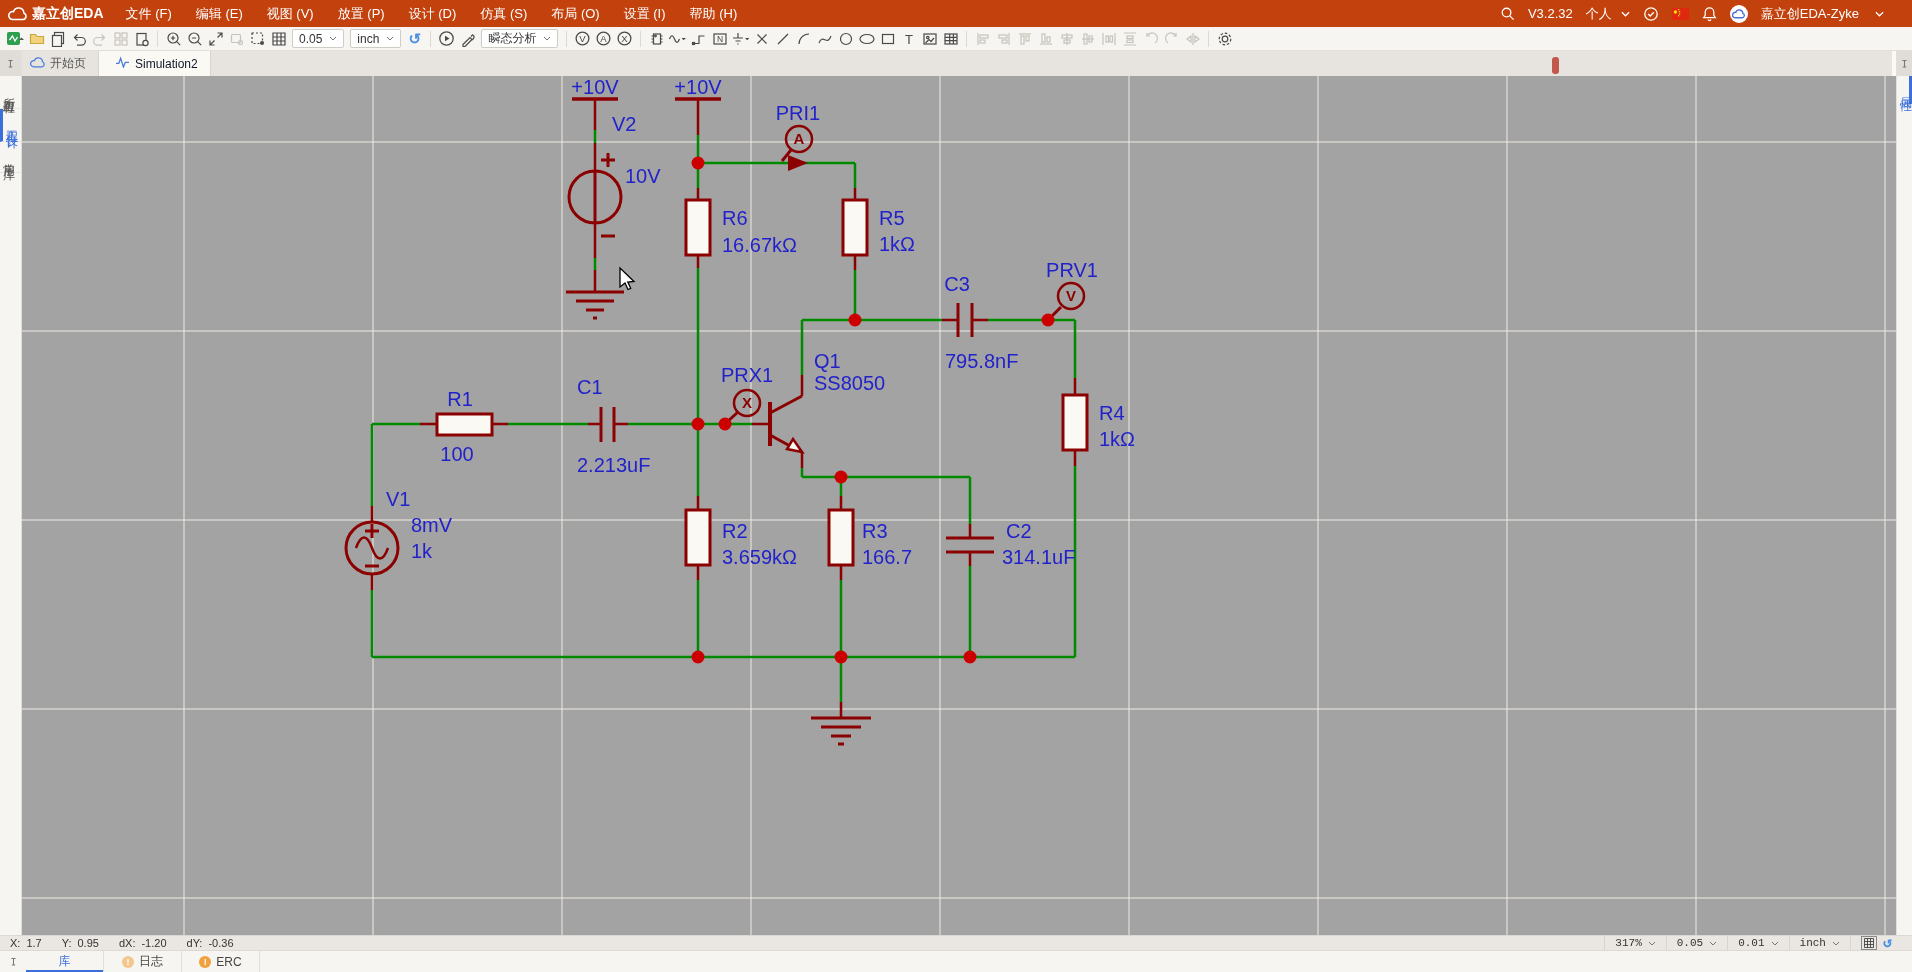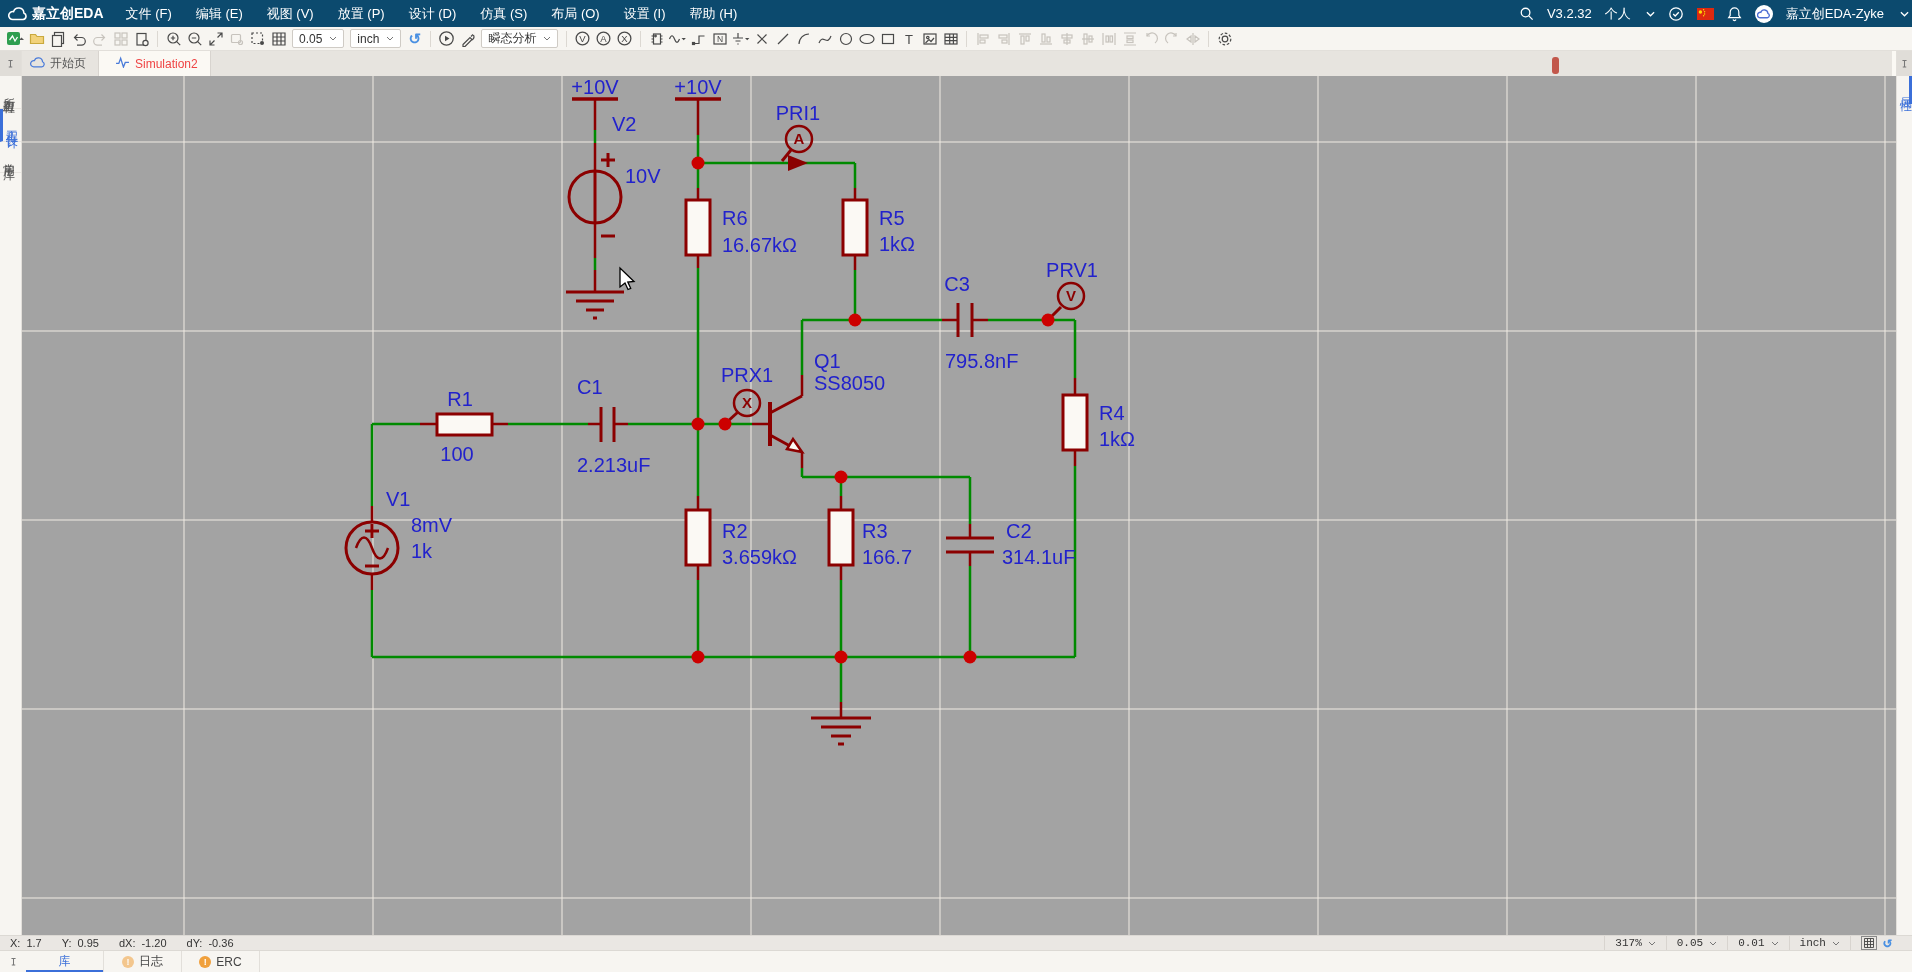--- a/index.html
+++ b/index.html
@@ -1,43 +1,43 @@
 <!DOCTYPE html>
 <html><head>
 <meta charset="utf-8">
 <style>
   * { box-sizing:border-box; margin:0; padding:0; }
   html,body { width:1912px; height:972px; overflow:hidden; }
   body { font-family:"Liberation Sans", sans-serif; background:#FBF9F4; position:relative; }
 
   
-  .menubar { position:absolute; top:0; left:0; width:1912px; height:27px; background:#0c4a6e;
+  .menubar { position:absolute; top:0; left:0; width:1912px; height:27px; background:#c2410c;
              display:flex; align-items:center; color:#fff; font-size:13px; }
   .logo { display:flex; align-items:center; gap:5px; padding:0 10px 0 8px; font-weight:bold; font-size:14px; }
   .menu-item { padding:0 12px; height:100%; display:flex; align-items:center; cursor:default; }
-  .mb-right { margin-left:auto; display:flex; align-items:center; gap:13px; padding-right:3px; }
+  .mb-right { margin-left:auto; display:flex; align-items:center; gap:13px; padding-right:28px; }
   .mb-ic { display:flex; align-items:center; }
   .avatar { width:18px; height:18px; border-radius:50%; background:#fff; display:flex; align-items:center; justify-content:center; }
 
   
   .toolbar { position:absolute; top:27px; left:0; width:1912px; height:24px; background:#F7F5F1;
              border-bottom:1px solid #E2DFDA; display:flex; align-items:center; padding:0 5px; font-size:12px; color:#333; }
   .tbi { width:21px; height:22px; display:flex; align-items:center; justify-content:center; flex:0 0 auto; }
   .tbi svg { stroke:#4a4a4a; fill:none; stroke-width:1.2; }
   .tbi.dis svg { stroke:#C7C3BD; }
   .tb-sep { width:1px; height:16px; background:#DCD8D2; margin:0 5px; flex:0 0 auto; }
   .tb-dd { display:flex; align-items:center; gap:7px; border:1px solid #CFCBC5; background:#fff; height:19px;
            padding:0 6px; border-radius:2px; margin:0 3px; flex:0 0 auto; }
   .blue-glyph { color:#4A90E2; font-size:15px; font-weight:bold; line-height:1; }
 
   
   .tabbar { position:absolute; top:51px; left:18px; width:1874px; height:25px; background:#E7E4DF;
             display:flex; align-items:flex-end; font-size:12px; color:#555; }
   .doc-tab { height:25px; display:flex; align-items:center; gap:5px; padding:0 12px; border-right:1px solid #D8D4CF; }
-  .doc-tab.active { background:#FBF9F4; color:#ef4444;padding-left:16px; }
+  .doc-tab.active { background:#FBF9F4; color:#0f172a;padding-left:16px; }
   .scroll-thumb { position:absolute; top:57px; left:1552px; width:7px; height:17px; background:#C2574B; border-radius:3px; }
 
   
   .leftrail { position:absolute; top:51px; left:0; width:22px; height:884px; background:#F7F5F1; border-right:1px solid #E2DFDA; }
   .rightrail { position:absolute; top:51px; right:0; width:16px; height:884px; background:#F7F5F1; border-left:1px solid #E2DFDA; }
   .pinbox { width:100%; height:25px; background:#E0DDD8; display:flex; align-items:center; justify-content:center; }
   .rail-item { writing-mode:vertical-lr; text-orientation:upright; letter-spacing:2px; color:#555; font-size:12px;
                padding:12px 0; width:100%; display:flex; justify-content:center; border-bottom:1px solid #E8E5E0; }
   .rail-item.active { color:#3B6FD9; border-left:3px solid #3B6FD9; }
   .rightrail .rail-item { border-bottom:none; }
@@ -94,21 +94,21 @@
   <span class="menu-item">设置 (I)</span>
   <span class="menu-item">帮助 (H)</span>
   <div class="mb-right">
     <span class="mb-ic">
       <svg width="15" height="15" viewBox="0 0 16 16">
           <circle cx="7" cy="7" r="4.6" stroke="#fff" fill="none" stroke-width="1.4"></circle>
           <path d="M10.5 10.5L14.5 14.5" stroke="#fff" stroke-width="1.4"></path>
         </svg>
     </span>
     <span>V3.2.32</span>
-    <span class="mb-ic" style="gap:15px">
+    <span class="mb-ic" style="gap:9px">
       <span>个人</span>
       <svg width="9" height="6" viewBox="0 0 10 6">
           <path d="M1 1l4 4 4-4" stroke="#fff" fill="none" stroke-width="1.4"></path>
         </svg>
     </span>
     <span class="mb-ic">
       <svg width="16" height="16" viewBox="0 0 16 16">
           <circle cx="8" cy="8" r="6.2" stroke="#fff" fill="none" stroke-width="1.3"></circle>
           <path d="M5.2 8l2 2 3.6-3.8" stroke="#fff" fill="none" stroke-width="1.3"></path>
         </svg>

